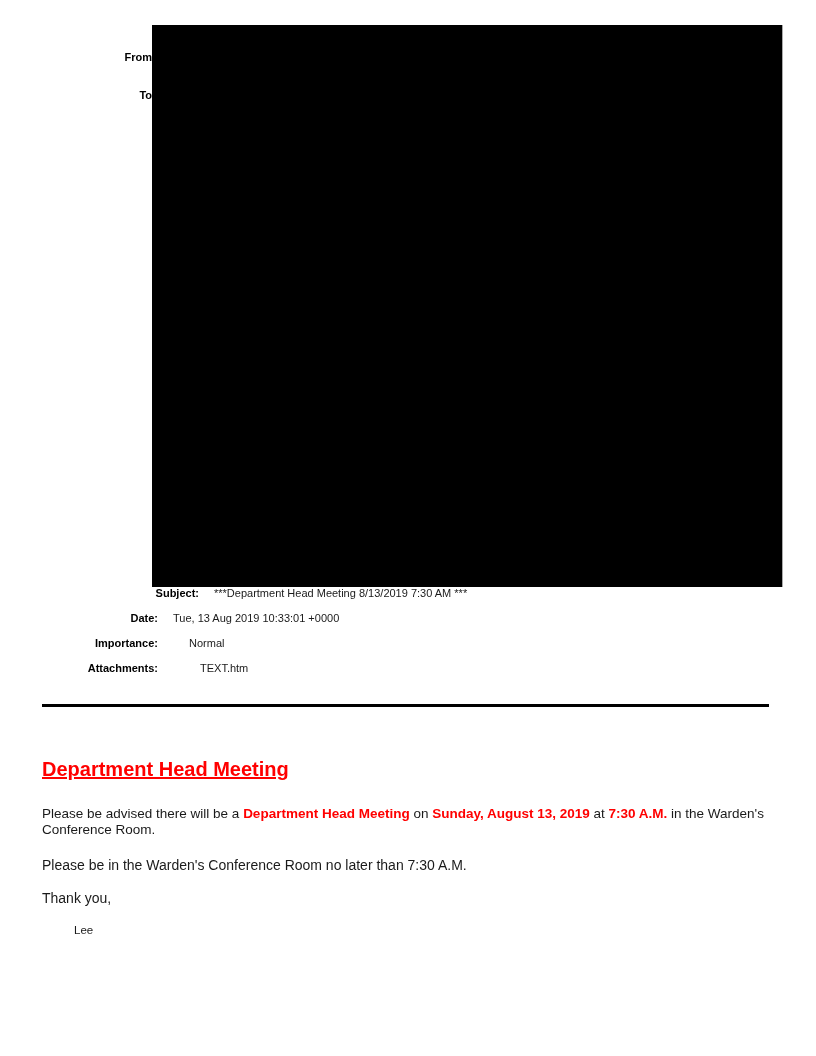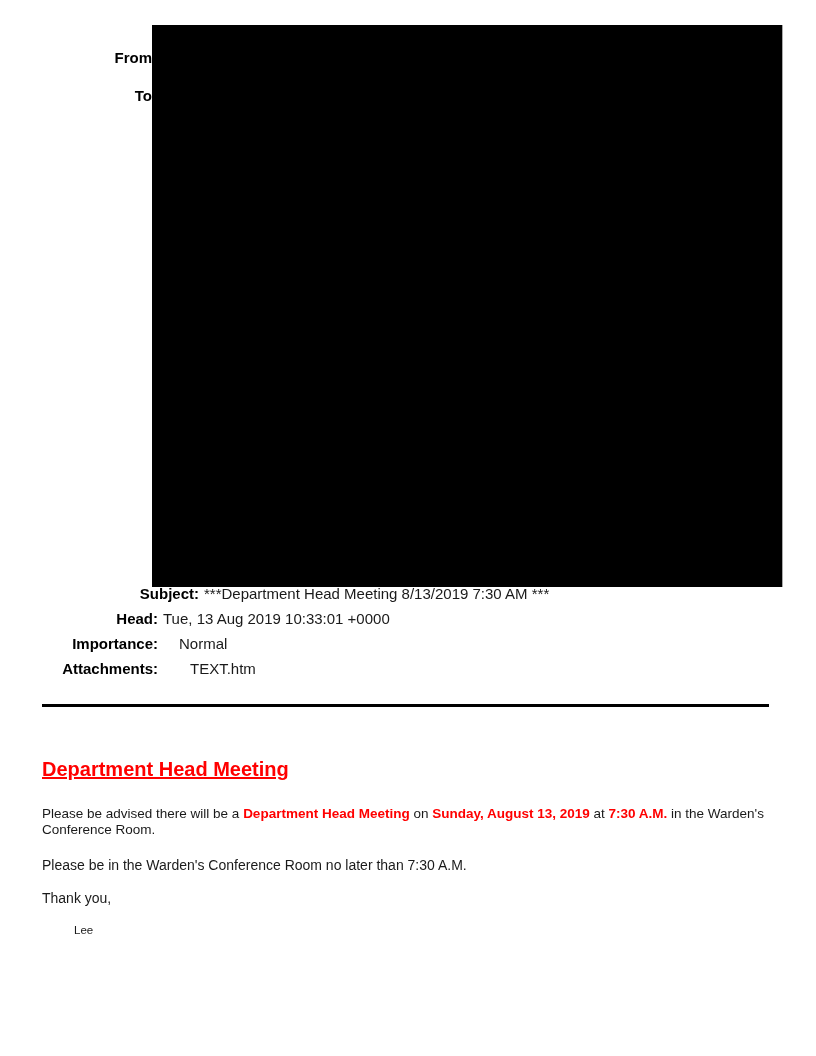--- a/index.html
+++ b/index.html
@@ -15,34 +15,35 @@
     font-family: "Liberation Sans", sans-serif;
     color: #000000;
     overflow: hidden;
   }
   
   .hdr-row {
     position: absolute;
     left: 0;
     display: flex;
     align-items: baseline;
-    font-size: 15px;
+    font-size: 11px;
     line-height: 25px;
     white-space: nowrap;
   }
   .hdr-label {
     font-weight: bold;
     text-align: right;
     display: inline-block;
   }
   .w-colon { width: 158px; }
   .w-nocolon { width: 152px; }
   .hdr-value {
     padding-left: 5px;
     color: #1a1a1a;
+    margin-left: 10px;
   }
   
   .redaction {
     position: absolute;
     left: 152px;
     top: 25px;
     width: 630px;
     height: 562px;
     background: #000000;
     border-right: 1px solid #a9a9a9;
@@ -116,21 +117,21 @@
     <span class="hdr-label w-nocolon">To</span>
   </div>
 
 
   <div class="hdr-row" style="top:581px;padding-left:41px;">
     <span class="hdr-label w-colon">Subject:</span>
     <span class="hdr-value">***Department Head Meeting 8/13/2019 7:30 AM ***</span>
   </div>
 
   <div class="hdr-row" style="top:606px;">
-    <span class="hdr-label w-colon">Head:</span>
+    <span class="hdr-label w-colon">Date:</span>
     <span class="hdr-value">Tue, 13 Aug 2019 10:33:01 +0000</span>
   </div>
 
   <div class="hdr-row" style="top:631px;gap:16px;">
     <span class="hdr-label w-colon">Importance:</span>
     <span class="hdr-value">Normal</span>
   </div>
 
   <div class="hdr-row" style="top:656px;gap:27px;">
     <span class="hdr-label w-colon">Attachments:</span>

